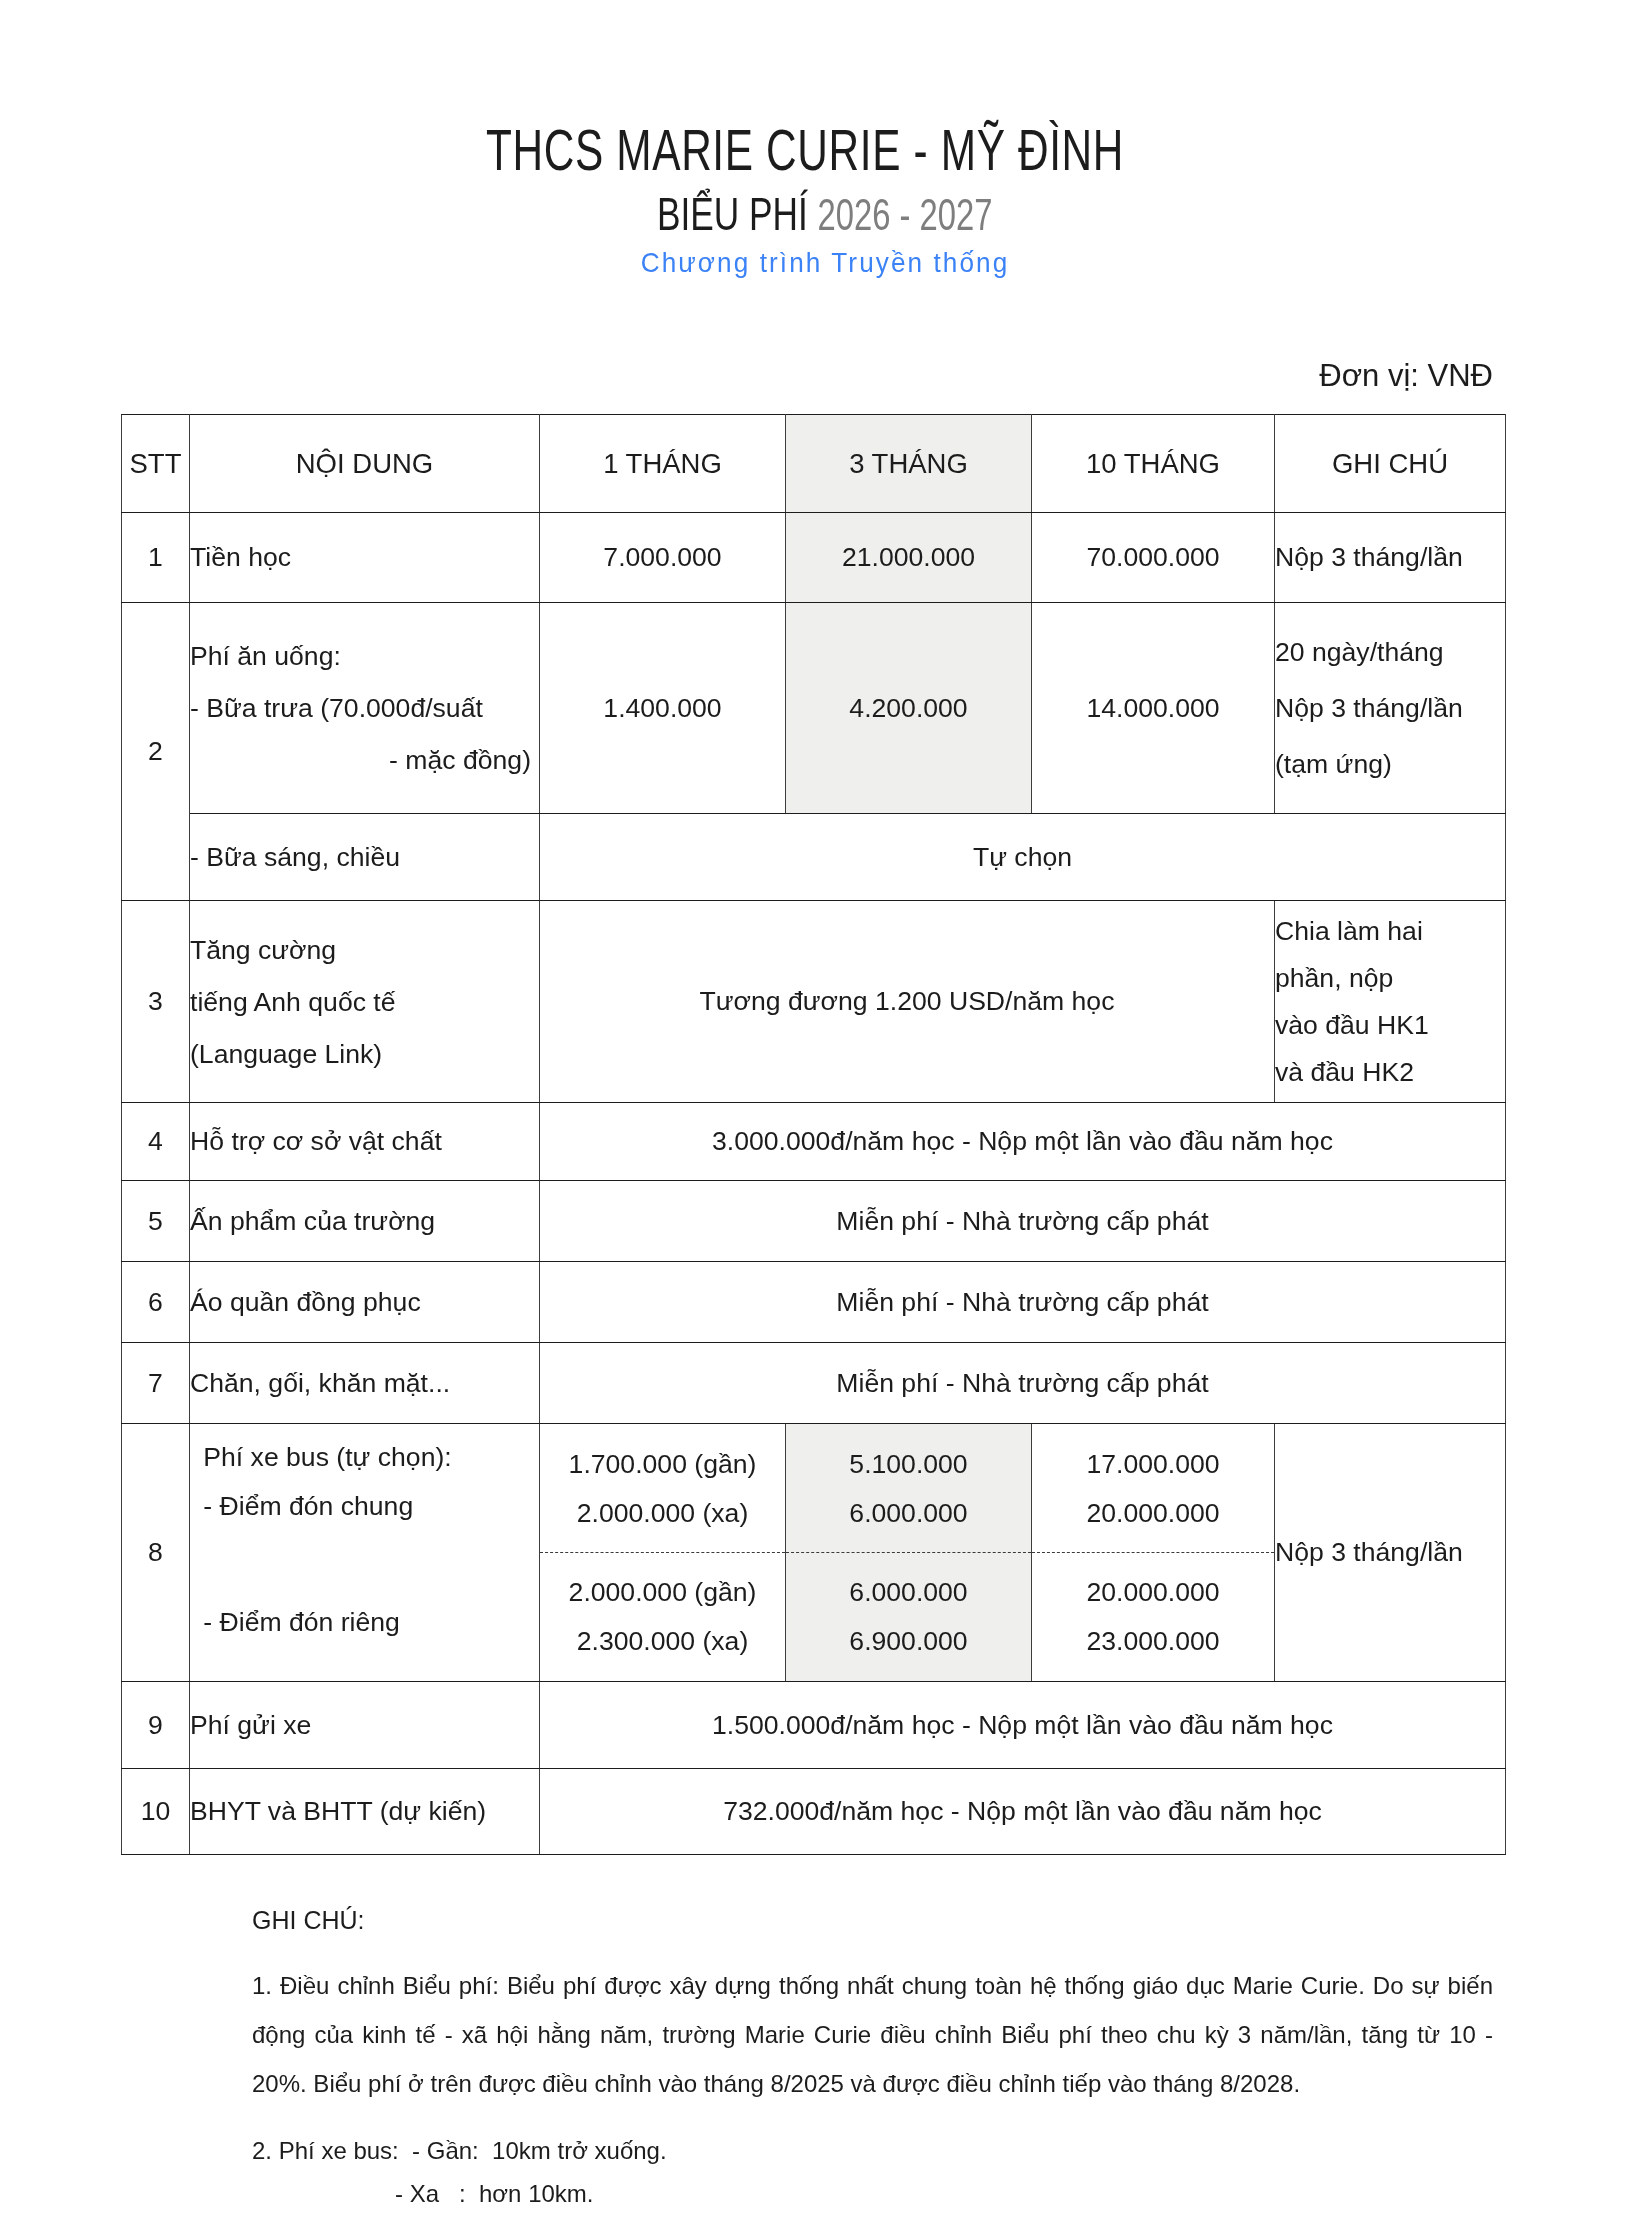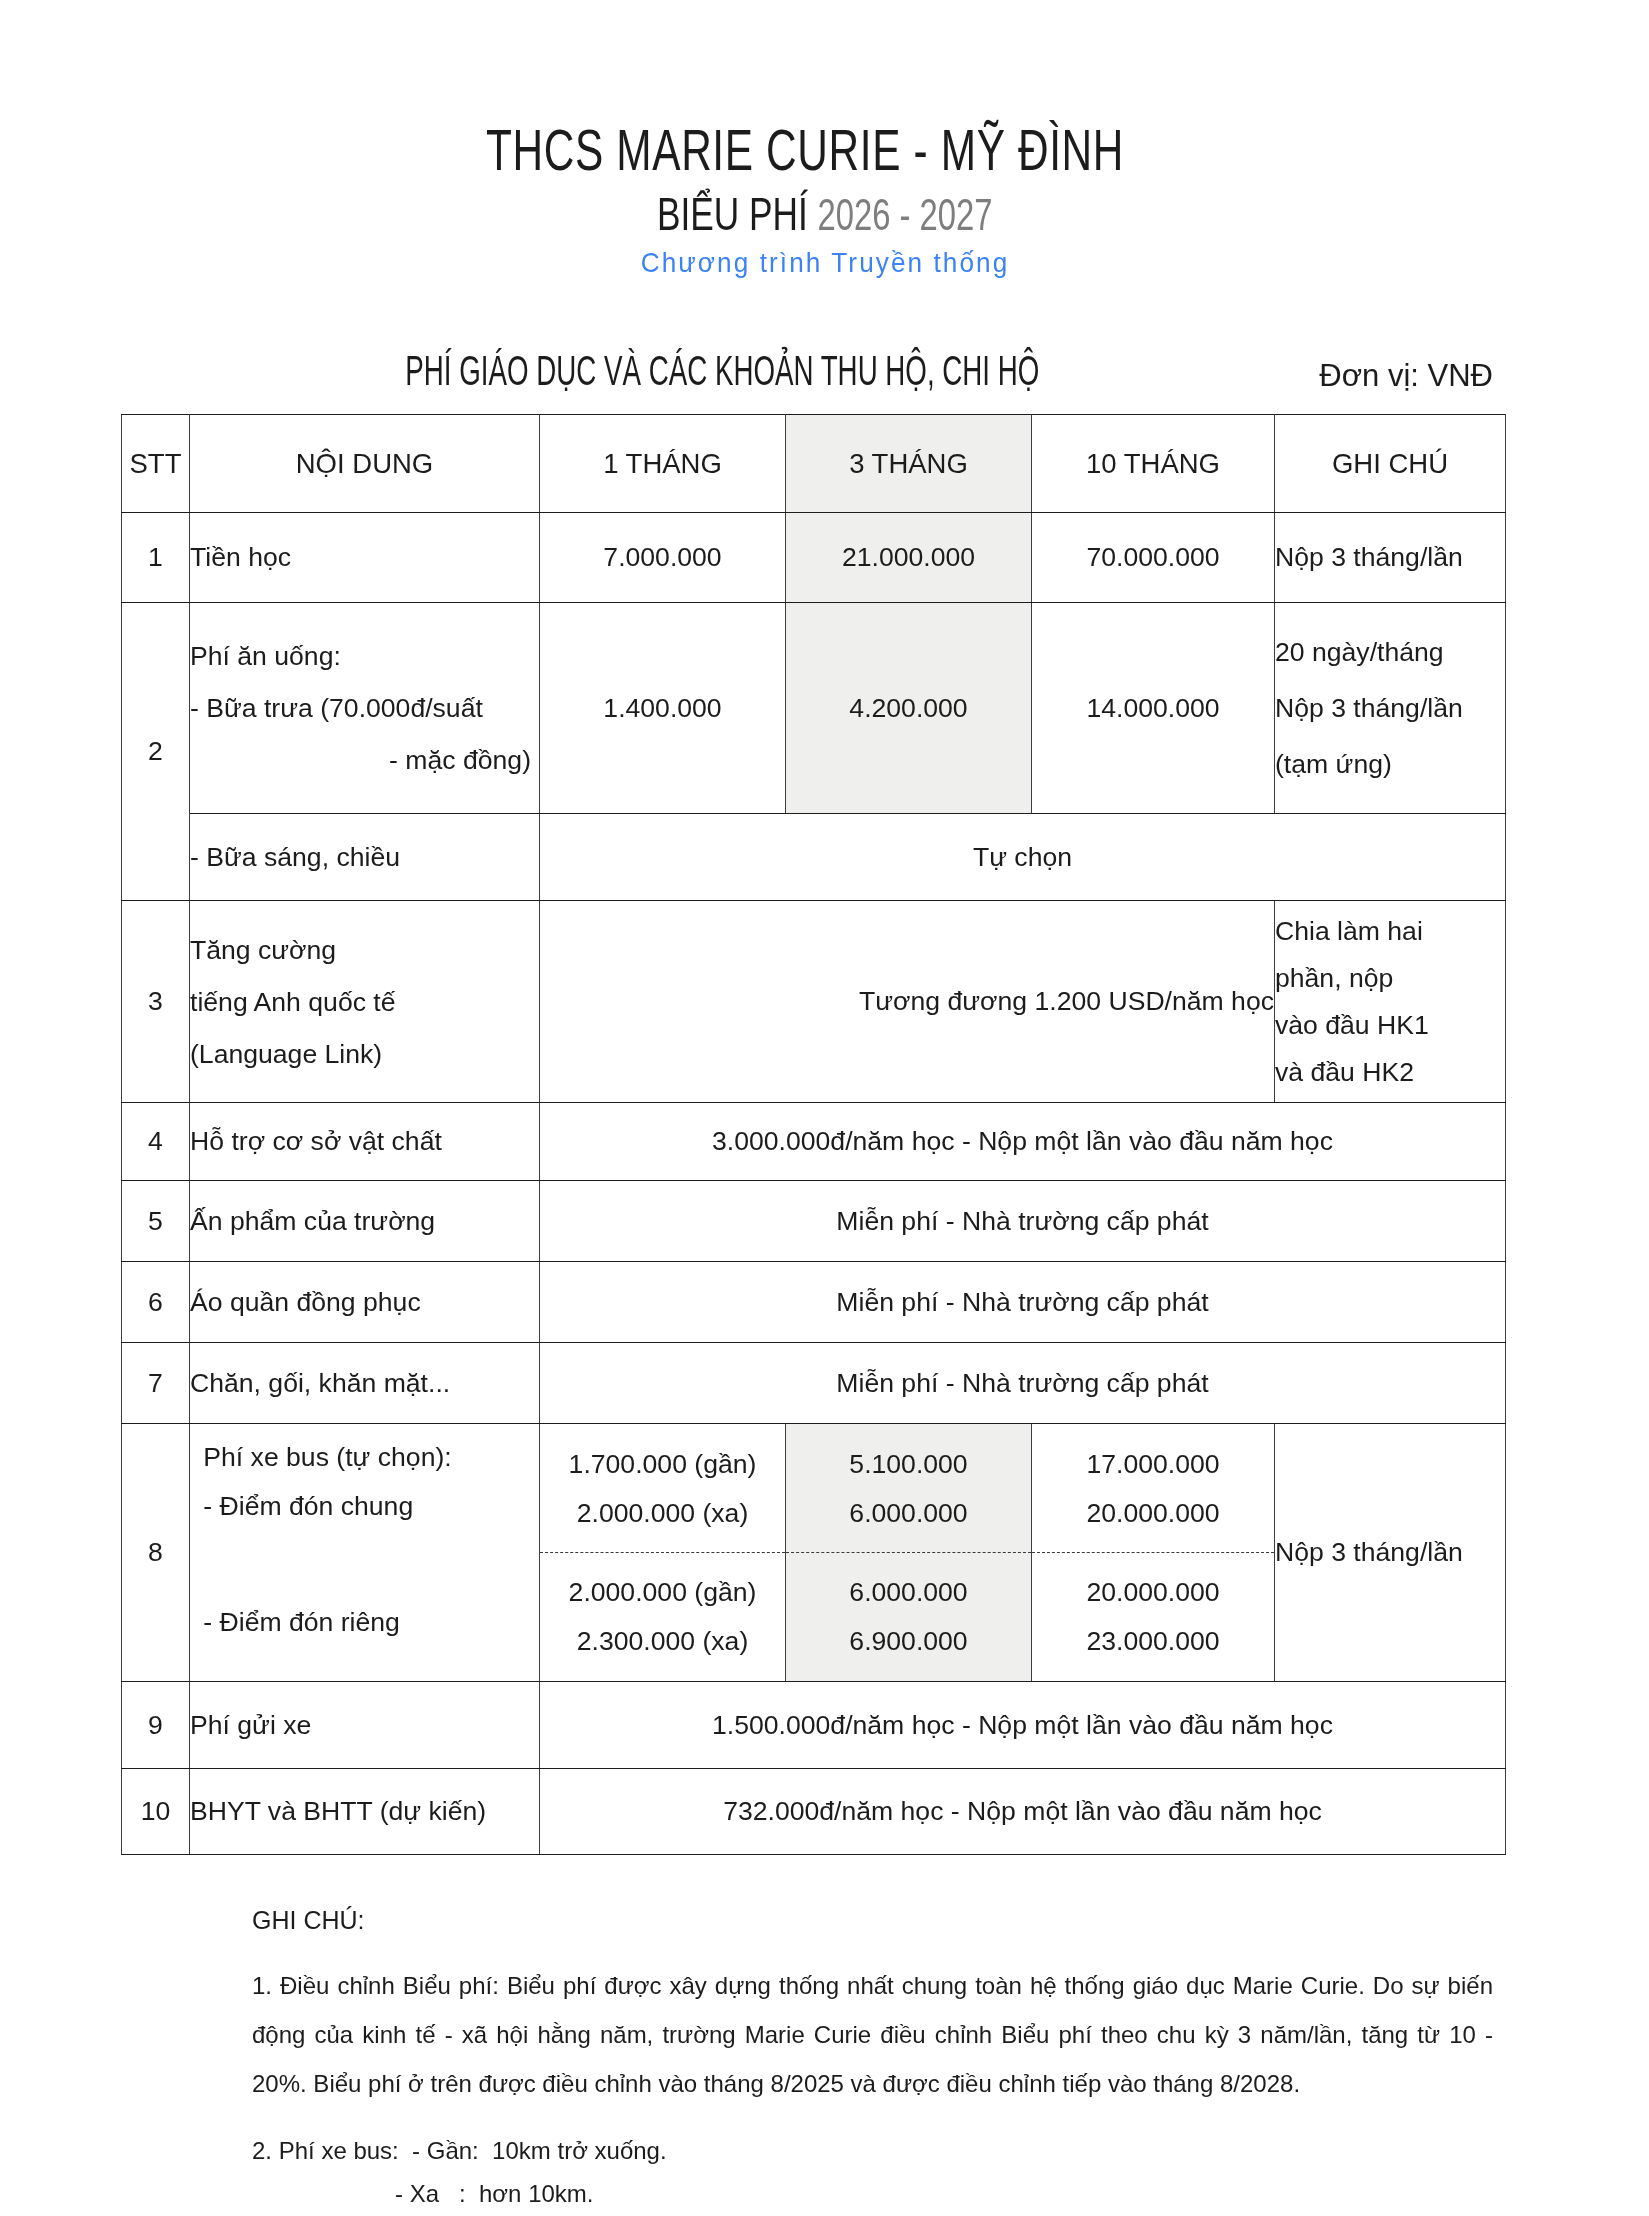--- a/index.html
+++ b/index.html
@@ -39,21 +39,21 @@
   .c{text-align:center;}
   .lpad{text-align:left;padding-left:13.3px;padding-right:7px;}
   .ml{line-height:52px;}
   .note-ml{line-height:56px;}
   .r3-note{line-height:47px;}
   .r3-note .inner{max-width:155px;}
   .right-line{display:block;text-align:right;padding-right:8px;}
   .merge-free{padding-right:324px;}   
   .merge-wide{padding-right:40px;}
   .merge-mid{padding-right:98px;}
-  .merge-usd{padding-right:62px;text-align:right;}
+  .merge-usd{padding-right:62px;}
 
   
   .halves{display:flex;flex-direction:column;height:254px;}
   .half{flex:1 1 50%;display:flex;flex-direction:column;justify-content:center;
     align-items:center;gap:21px;line-height:28px;}
   .half.top{border-bottom:1.3px dashed #3a3a3a;}
   .bus-cell{position:relative;height:254px;}
   .bus-cell .bus-title{position:absolute;left:13.3px;top:16px;}
   .bus-cell .bus-l1{position:absolute;left:13.3px;top:65px;}
   .bus-cell .bus-l2{position:absolute;left:13.3px;top:181px;}
@@ -78,23 +78,20 @@
     <span> </span>
     <span class="years">2026 - 2027</span>
   </span>
 </div>
 
 <div class="program">
   <span class="condense">Chương trình Truyền thống</span>
 </div>
 
 <div class="section-row">
-  <div class="section-title">
-    <span class="condense">PHÍ GIÁO DỤC VÀ CÁC KHOẢN THU HỘ, CHI HỘ</span>
-  </div>
   <div class="unit-label">Đơn vị: VNĐ</div>
 </div>
 
 <table class="fee">
   <colgroup>
     <col style="width:68px">
       <col style="width:350px">
       <col style="width:246px">
     <col style="width:246px">
       <col style="width:243px">

